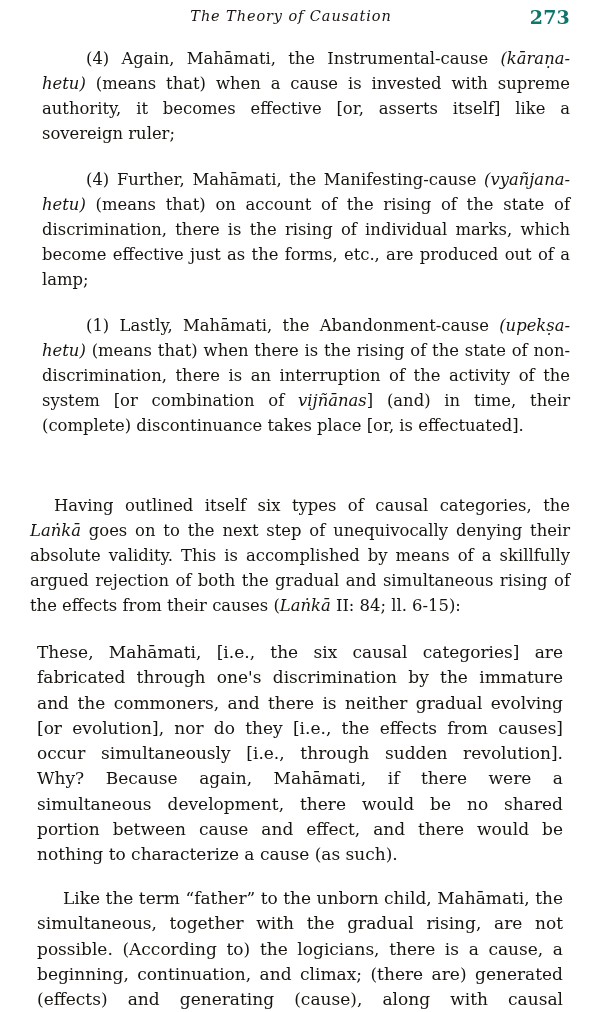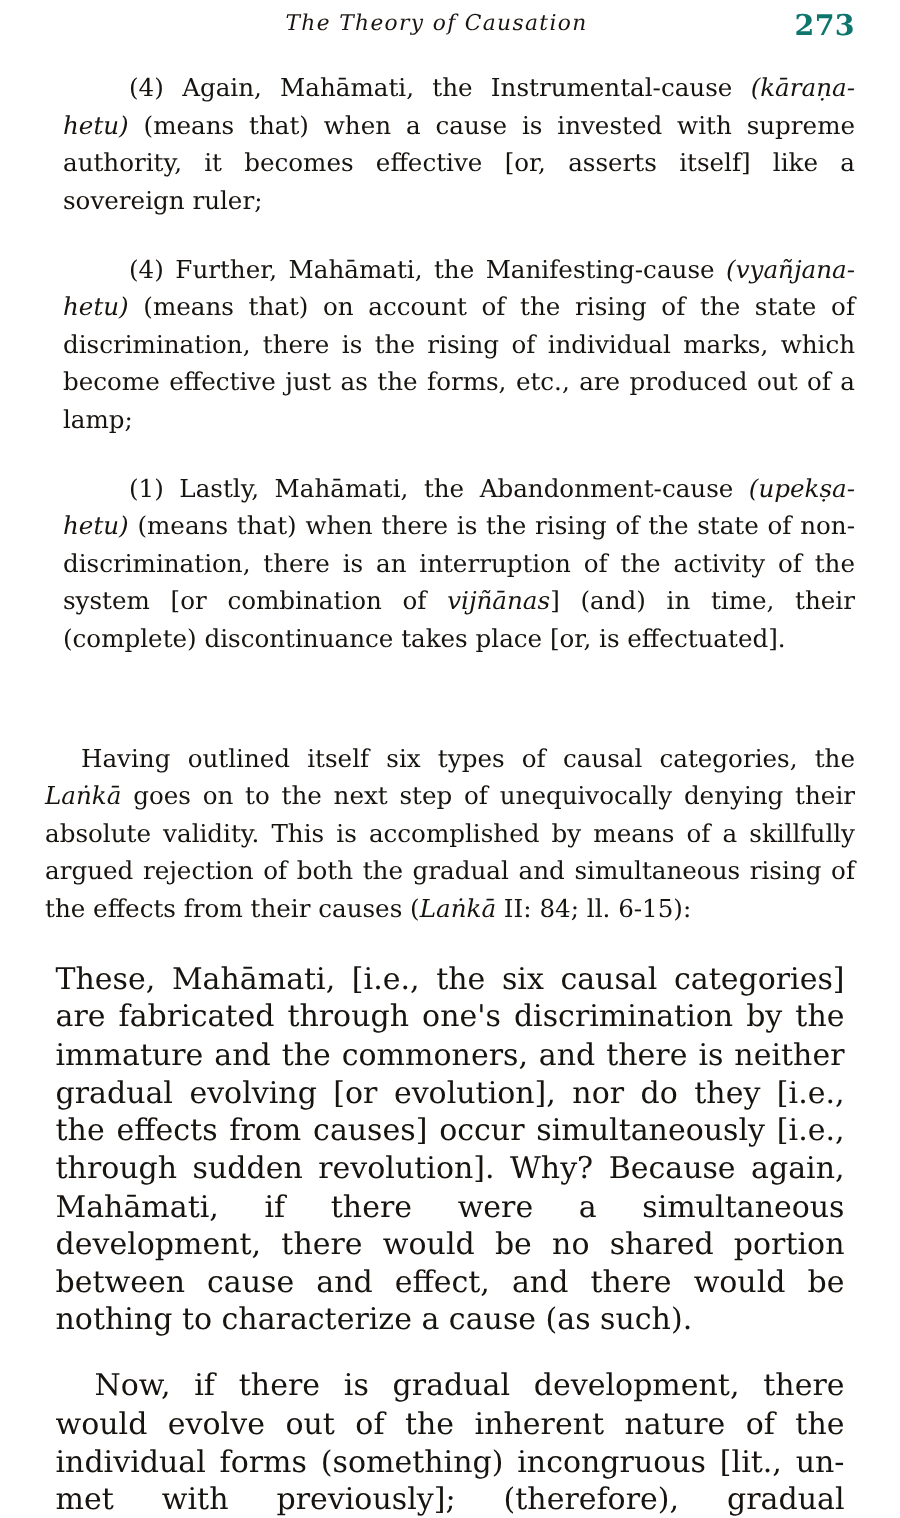--- a/index.html
+++ b/index.html
@@ -85,21 +85,21 @@
   .prose {
     width: 540px;
     text-indent: 24px;
     margin-top: 20px;
   }
 
   
   .extract {
     margin-left: 7px;
     width: 526px;
-    font-size: 20px;
+    font-size: 17px;
     line-height: 25.2px;
     text-indent: 0;
     margin-top: 22px;
   }
   .extract.indent-first { text-indent: 26px; margin-top: 19px; }
 
   i, .it { font-style: italic; }
 
   .spacer-lg { height: 14px; }
 </style>
@@ -120,18 +120,17 @@
     <p class="numbered"><span>(4) Further, Mahāmati, the Manifesting-cause </span><i>(vyañjana-hetu)</i><span> (means that) on account of the rising of the state of discrimination, there is the rising of individual marks, which become effective just as the forms, etc., are produced out of a lamp;</span></p>
 
     <p class="numbered"><span>(1) Lastly, Mahāmati, the Abandonment-cause </span><i>(upekṣa-hetu)</i><span> (means that) when there is the rising of the state of non-discrimination, there is an interruption of the activity of the system [or combination of </span><i>vijñānas</i><span>] (and) in time, their (complete) discontinuance takes place [or, is effectuated].</span></p>
 
     <div class="spacer-lg"></div>
 
     <p class="prose"><span>Having outlined itself six types of causal categories, the </span><i>Laṅkā</i><span> goes on to the next step of unequivocally denying their absolute validity.  This is accomplished by means of a skillfully argued rejection of both the gradual and simultaneous rising of the effects from their causes (</span><i>Laṅkā</i><span> II: 84; ll. 6-15):</span></p>
 
     <p class="extract">These, Mahāmati, [i.e., the six causal categories] are fabricated through one's discrimination by the immature and the commoners, and there is neither gradual evolving [or evolution], nor do they [i.e., the effects from causes] occur simultaneously [i.e., through sudden revolution].  Why?  Because again, Mahāmati, if there were a simultaneous development, there would be no shared portion between cause and effect, and there would be nothing to characterize a cause (as such).</p>
 
-    <p class="extract indent-first">Now, if there is gradual development, there would evolve out of the inherent nature of the individual forms (something) incongruous [lit., un-met with previously]; (therefore), gradual development does not occur.</p>
 
     <p class="extract indent-first"><span>Like the term “father” to the unborn child, Mahāmati, the simultaneous, together with the gradual rising, are not possible.  (According to) the logicians, there is a cause, a beginning, continuation, and climax; (there are) generated (effects) and generating (cause), along with causal conditions, and so on; (but) Mahāmati, these do not rise in gradual evolution (</span></p>
 
   </div>
 </div>
 
 </body></html>

